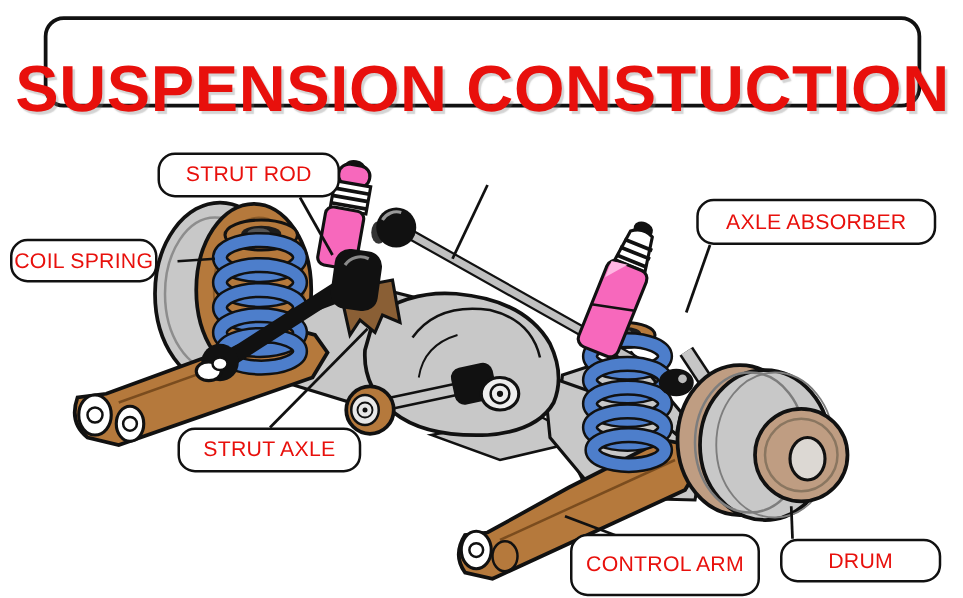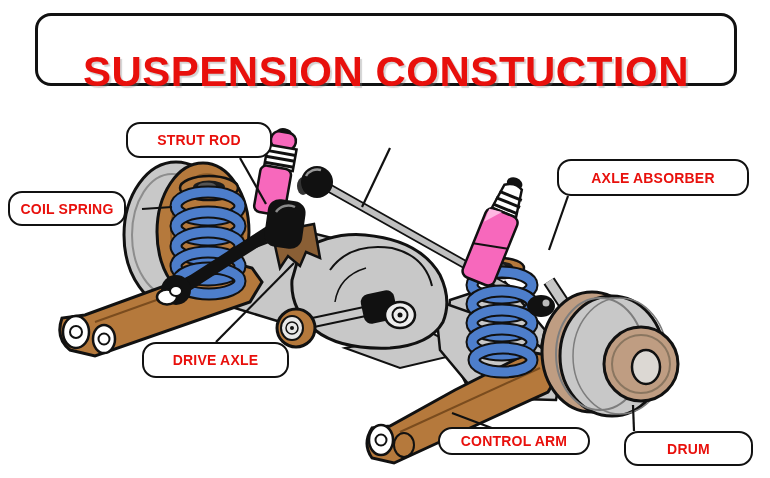--- a/index.html
+++ b/index.html
@@ -19,27 +19,27 @@
     overflow:hidden;font-family:"Liberation Sans",sans-serif;
   }
   .canvas svg{position:absolute;left:0;top:0;}
   .title-box{
     position:absolute;left:35px;top:13px;width:702px;height:73px;
     background:#fff;border:3px solid var(--outline);border-radius:16px;
     box-sizing:border-box;display:flex;align-items:center;justify-content:center;
     z-index:3;
   }
   .title-box span{
-    color:var(--label-red);font-weight:bold;font-size:42px;letter-spacing:.5px;
+    color:var(--label-red);font-weight:bold;font-size:52px;letter-spacing:.5px;
     text-shadow:2px 2px 1px rgba(130,130,130,.35);white-space:nowrap;margin-top:44px;
   }
   .part-label{
     position:absolute;background:#fff;border:2.5px solid var(--outline);
     border-radius:14px;box-sizing:border-box;display:flex;align-items:center;
-    justify-content:center;color:var(--label-red);font-weight:bold;font-size:14px;
+    justify-content:center;color:var(--label-red);font-weight:normal;font-size:17px;
     white-space:nowrap;z-index:3;letter-spacing:.2px;
   }
   
   .f-brown{fill:var(--arm-brown);} .f-bracket{fill:var(--bracket-brown);}
   .f-gray{fill:var(--metal-gray);} .f-tan{fill:var(--drum-tan);}
   .f-pink{fill:var(--shock-pink);} .f-white{fill:#ffffff;} .f-black{fill:var(--outline);}
   .ol{stroke:var(--outline);}
   .coil-edge{fill:none;stroke:var(--outline);stroke-width:13;}
   .coil-core{fill:none;stroke:var(--spring-blue);stroke-width:9;}
   .leader{stroke:var(--outline);stroke-width:2.2;fill:none;}
@@ -198,18 +198,18 @@
     <span>SUSPENSION CONSTUCTION</span>
   </div>
 
   <div class="part-label" style="left:126px;top:122px;width:146px;height:36px;">STRUT ROD</div>
 
 
   <div class="part-label" style="left:557px;top:159px;width:192px;height:37px;">AXLE ABSORBER</div>
 
   <div class="part-label" style="left:8px;top:191px;width:118px;height:35px;">COIL SPRING</div>
 
-  <div class="part-label" style="left:142px;top:342px;width:147px;height:36px;">DRIVE AXLE</div>
-
-  <div class="part-label" style="left:438px;top:427px;width:152px;height:28px;">CONTROL ARM</div>
+  <div class="part-label" style="left:142px;top:342px;width:147px;height:36px;">STRUT AXLE</div>
+
+  <div class="part-label" style="left:456px;top:427px;width:152px;height:50px;">CONTROL ARM</div>
 
   <div class="part-label" style="left:624px;top:431px;width:129px;height:35px;">DRUM</div>
 </div>
 
 </body></html>

